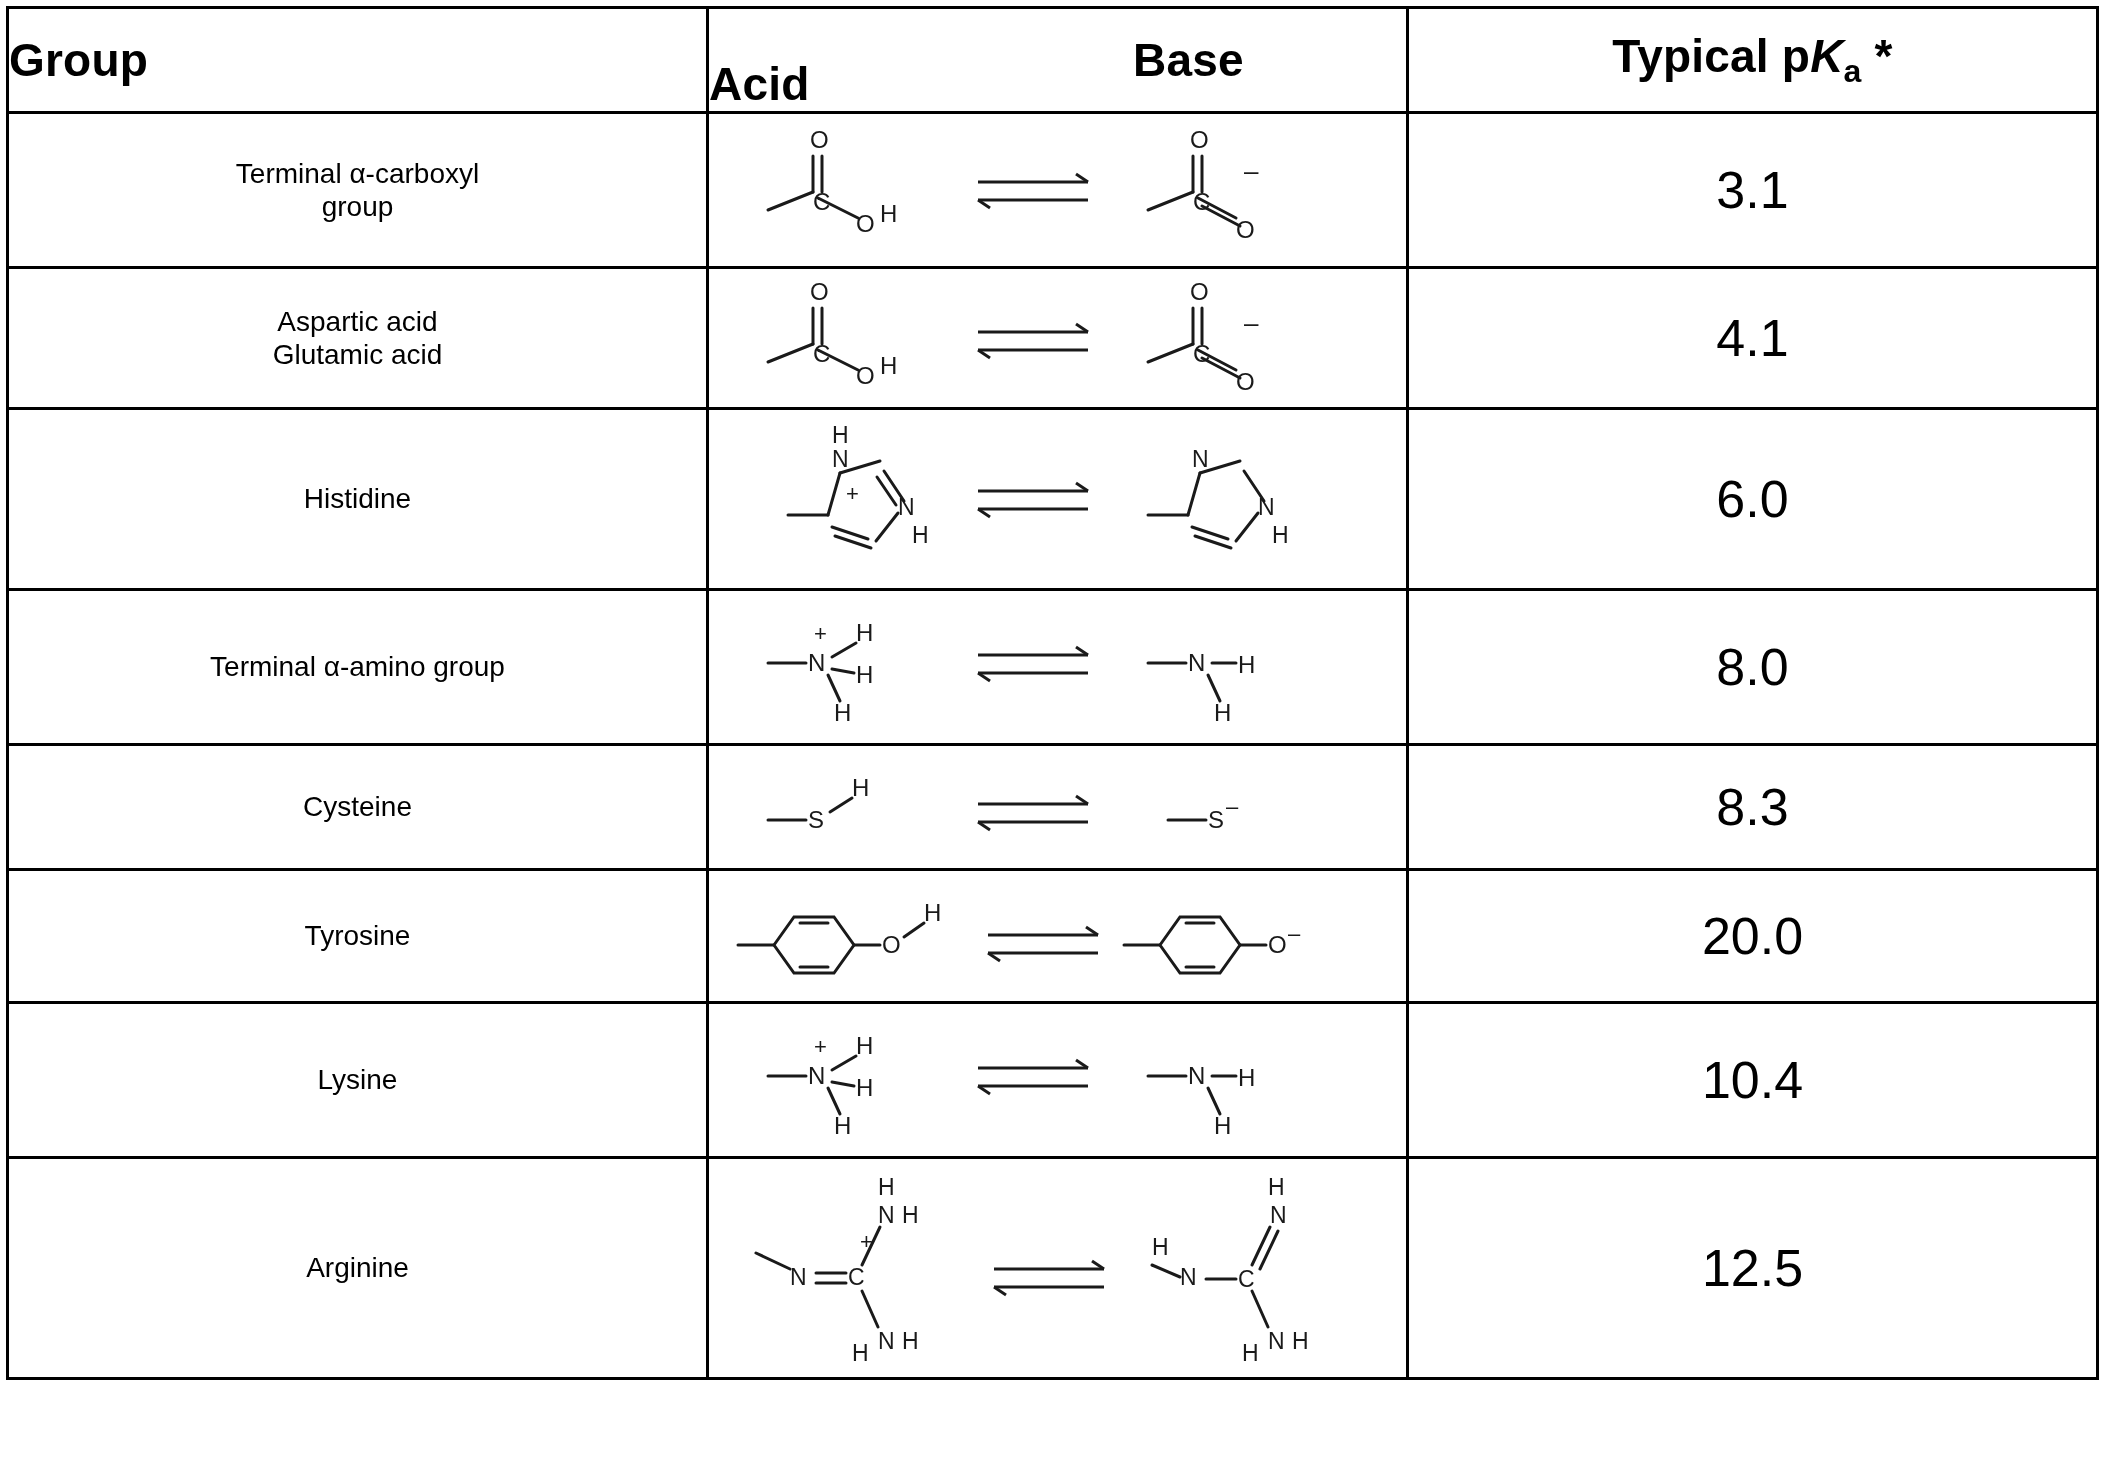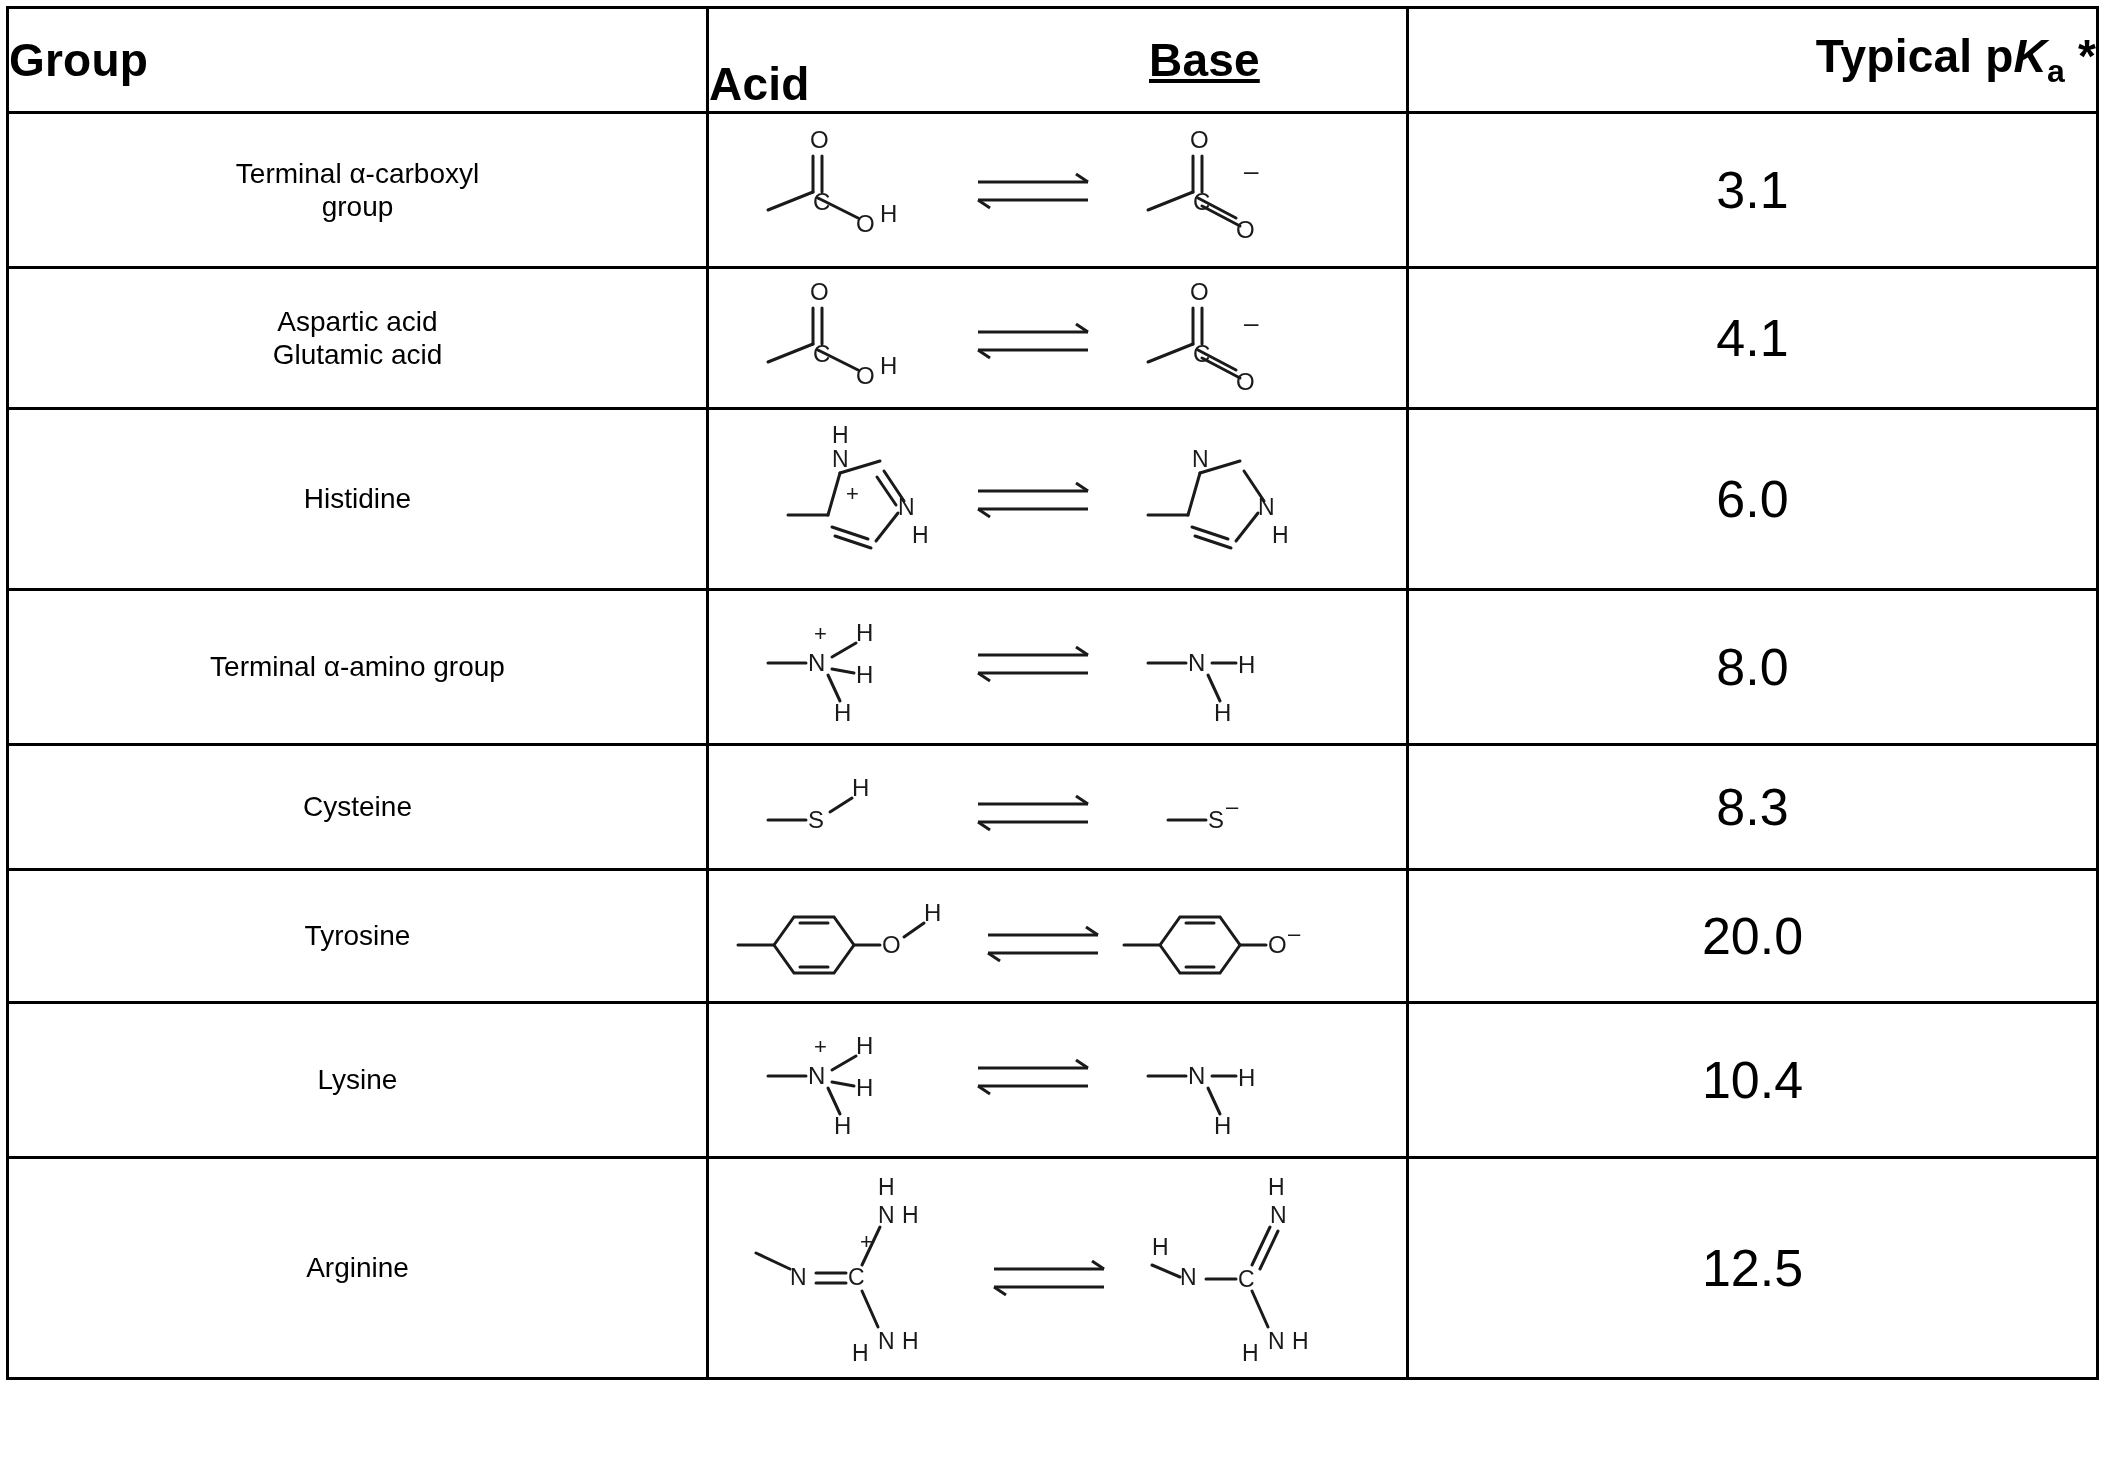--- a/index.html
+++ b/index.html
@@ -49,27 +49,26 @@
   }
   .hdr-struct {
     position: relative;
     text-align: left;
     padding-left: 26px;
   }
   .hdr-struct .acid-word { display: inline-block; margin-top: 48px; }
   .hdr-struct .base-word {
     display: inline-block;
     position: absolute;
-    left: 440px;
+    left: 424px;
     top: 50%;
     transform: translateY(-50%);
-    text-decoration: underline;
   }
   .hdr-pka {
-    text-align: right;
+    text-align: center;
   }
   .hdr-pka .k-italic {
     font-style: italic;
   }
   .hdr-pka .sub {
     font-size: 32px;
     vertical-align: sub;
   }
 
   

